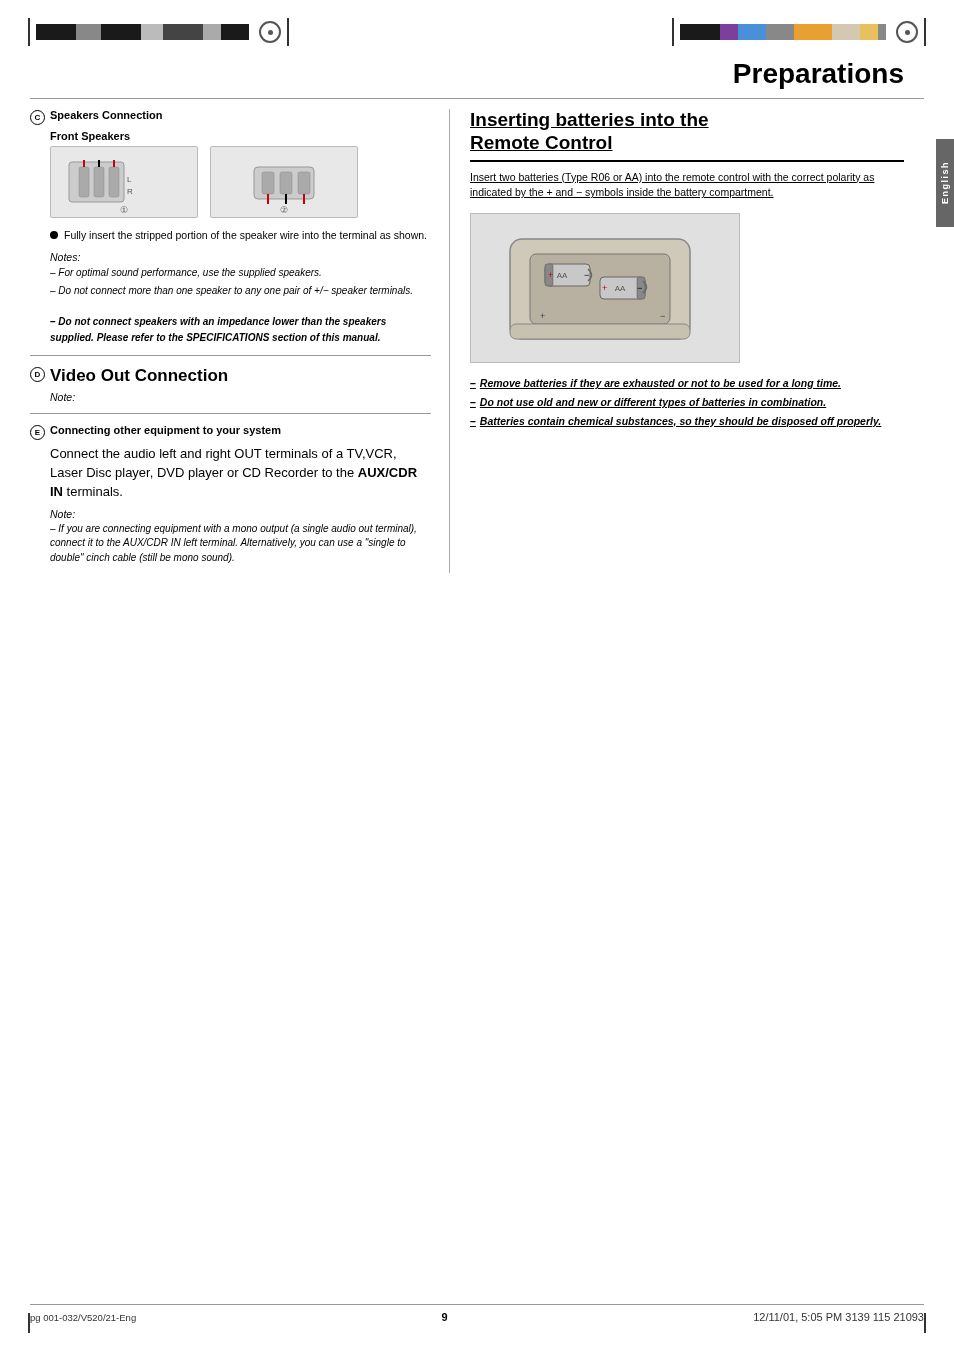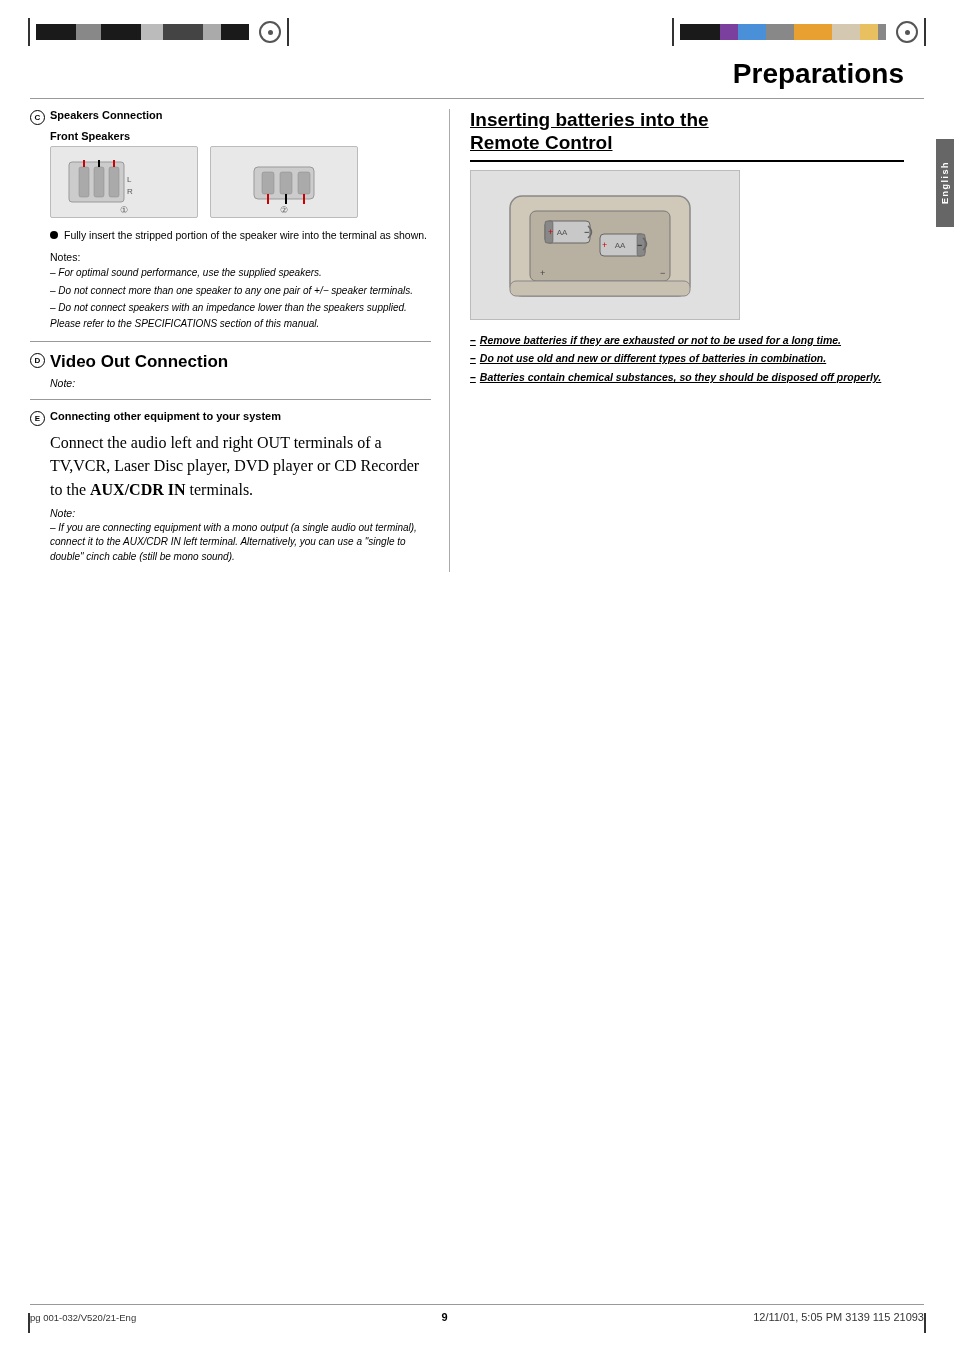--- a/index.html
+++ b/index.html
@@ -110,25 +110,25 @@
             </svg>
             <span style="position:absolute;bottom:2px;font-size:9px;color:#555;">②</span>
           </div>
         </div>
 
         <div style="display:flex;align-items:flex-start;margin-bottom:8px;">
           <div style="width:8px;height:8px;background:#000;border-radius:50%;flex-shrink:0;margin-top:3px;margin-right:6px;"></div>
           <span style="font-size:10.5px;line-height:1.45;">Fully insert the stripped portion of the speaker wire into the terminal as shown.</span>
         </div>
 
-        <div style="font-size:10.5px;margin-bottom:2px;">Notes:</div>
+        <div style="font-style:italic;font-size:10.5px;margin-bottom:2px;">Notes:</div>
         <div style="font-style:italic;font-size:10px;line-height:1.55;">
           <div style="margin-bottom:2px;">– For optimal sound performance, use the supplied speakers.</div>
-          <div style="margin-bottom:2px;">– Do not connect more than one speaker to any one pair of +/− speaker terminals.</div>
-          <div style="margin-bottom:0;">– Do not connect speakers with an impedance lower than the speakers supplied. Please refer to the SPECIFICATIONS section of this manual.</div>
+          <div style="margin-bottom:16px;">– Do not connect more than one speaker to any one pair of +/− speaker terminals.</div>
+          <div style="margin-bottom:0;font-weight:bold;">– Do not connect speakers with an impedance lower than the speakers supplied. Please refer to the SPECIFICATIONS section of this manual.</div>
         </div>
       </div>
     </div>
 
     <hr style="border:none;border-top:1px solid #999;margin:10px 0;">
 
     <div style="margin-bottom:8px;">
       <div style="display:flex;align-items:flex-start;margin-bottom:5px;">
         <div style="width:15px;height:15px;border:1px solid #000;border-radius:50%;display:flex;align-items:center;justify-content:center;font-size:8px;font-weight:bold;flex-shrink:0;margin-right:5px;margin-top:1px;">D</div>
         <span style="font-weight:bold;font-size:17px;">Video Out Connection</span>
@@ -139,37 +139,38 @@
     </div>
 
     <hr style="border:none;border-top:1px solid #999;margin:10px 0;">
 
     <div style="margin-bottom:8px;">
       <div style="display:flex;align-items:flex-start;margin-bottom:5px;">
         <div style="width:15px;height:15px;border:1px solid #000;border-radius:50%;display:flex;align-items:center;justify-content:center;font-size:8px;font-weight:bold;flex-shrink:0;margin-right:5px;margin-top:1px;">E</div>
         <span style="font-weight:bold;font-size:11px;">Connecting other equipment to your system</span>
       </div>
       <div style="margin-left:20px;">
-        <div style="font-size:16px;line-height:1.45;margin-bottom:6px;font-family:Liberation Serif, serif;">Connect the audio left and right OUT terminals of a  TV,VCR, Laser Disc player, DVD player or CD Recorder to the <strong>AUX/CDR IN</strong> terminals.</div>
+        <div style="font-size:13px;line-height:1.45;margin-bottom:6px;">Connect the audio left and right OUT terminals of a  TV,VCR, Laser Disc player, DVD player or CD Recorder to the <strong>AUX/CDR IN</strong> terminals.</div>
         <div style="font-style:italic;font-size:10.5px;margin-bottom:2px;">Note:</div>
         <div style="font-style:italic;font-size:10px;line-height:1.45;">– If you are connecting equipment with a mono output (a single audio out terminal), connect it to the AUX/CDR IN left terminal.  Alternatively, you can use a "single to double" cinch cable (still be mono sound).</div>
       </div>
     </div>
 
   </div>
 
   <div style="flex:1; padding-left:20px; padding-right:20px;text-decoration:underline;">
 
     <div style="margin-bottom:8px;">
       <div style="font-size:19px;font-weight:bold;line-height:1.2;border-bottom:2px solid #000;padding-bottom:5px;margin-bottom:8px;">
         <span>Inserting batteries into the</span><br>
         <span>Remote Control</span>
       </div>
     </div>
 
+    <div style="font-size:10.5px;line-height:1.5;margin-bottom:12px;">Insert two batteries (Type R06 or AA) into the remote control with the correct polarity as indicated by the + and − symbols inside the battery compartment.</div>
 
     <div style="width:270px;height:150px;background:#e0e0e0;border:1px solid #bbb;margin-bottom:12px;display:flex;align-items:center;justify-content:center;">
 
       <svg width="250" height="138" viewBox="0 0 250 138">
 
         <rect x="30" y="20" width="180" height="100" rx="12" fill="#d0c8b8" stroke="#888" stroke-width="1.5"></rect>
 
         <rect x="50" y="35" width="140" height="70" rx="6" fill="#b8b0a0" stroke="#777" stroke-width="1"></rect>
 
         <rect x="65" y="45" width="45" height="22" rx="4" fill="#c8c8c8" stroke="#666" stroke-width="1"></rect>

